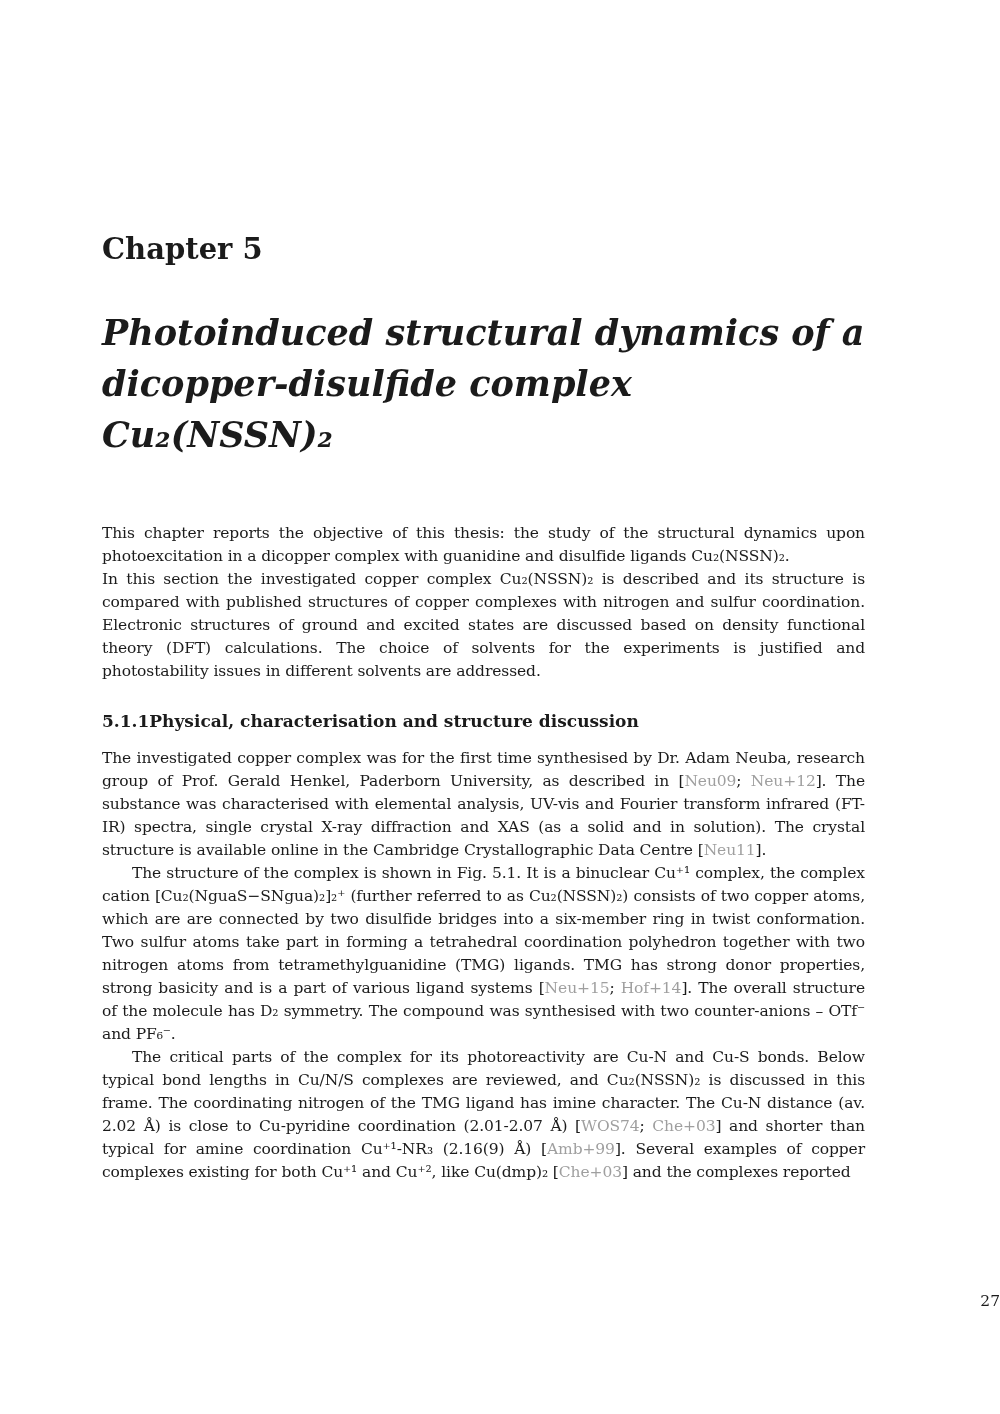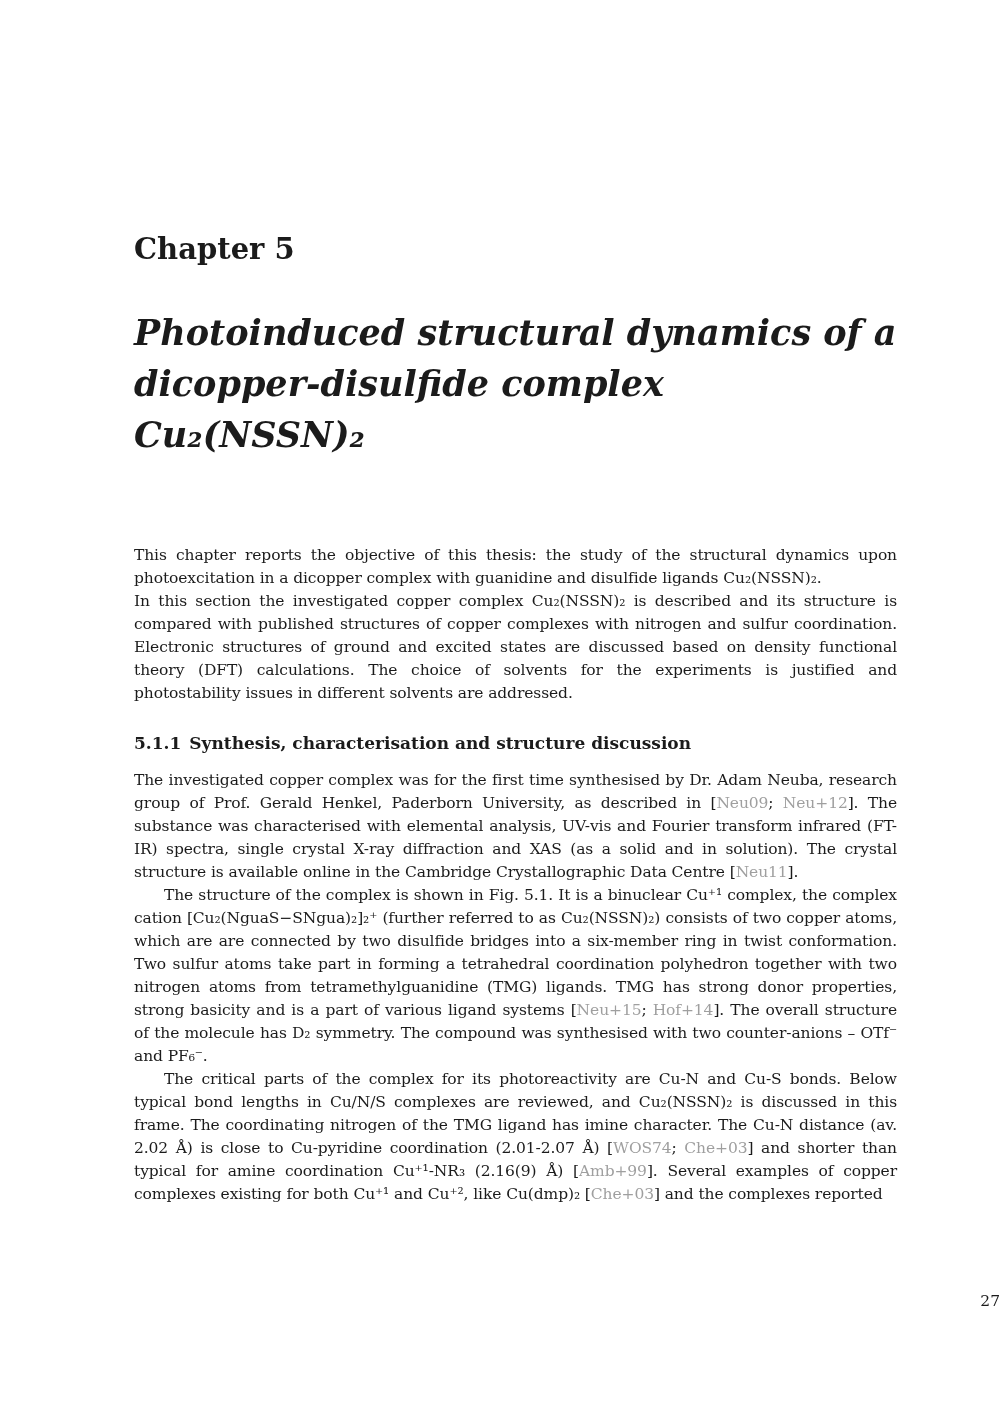--- a/index.html
+++ b/index.html
@@ -7,21 +7,21 @@
     width: 1000px;
     height: 1414px;
     background: #ffffff;
     position: relative;
     font-family: "DejaVu Serif", serif;
     color: #1b1b1b;
     overflow: hidden;
   }
   .content {
     position: absolute;
-    left: 134px;
+    left: 102px;
     top: 0;
     width: 763px;
   }
   .chapter-label {
     margin-top: 231px;
     font-size: 29px;
     font-weight: bold;
     line-height: 36px;
   }
   .chapter-title {
@@ -33,36 +33,36 @@
     font-style: italic;
   }
   .title-line { display: block; }
   .body-par {
     margin: 0;
     font-size: 15.5px;
     line-height: 23px;
     text-align: justify;
     letter-spacing: -0.1px;
   }
-  .intro { margin-top: 84px; }
+  .intro { margin-top: 62px; }
   .section-heading {
     margin: 32px 0 0 0;
     font-size: 21px;
     line-height: 28px;
     font-weight: bold;
   }
   .section-heading + .body-par { margin-top: 28px; }
   .subsection-heading {
     margin: 27px 0 14px 0;
     font-size: 17px;
     line-height: 23px;
     font-weight: bold;
   }
   .sec-num { margin-right: 20px; }
-  .subsection-heading .sec-num { margin-right: 8px; }
+  .subsection-heading .sec-num { margin-right: 0; }
   .indent { text-indent: 30px; }
   .cite { color: var(--cite-color, #9f9f9f); }
   .page-footer {
     position: absolute;
     left: 0;
     top: 1291px;
     width: 100%;
     text-align: right;
   }
   .page-number { font-size: 15.5px; }
@@ -79,21 +79,21 @@
     <span class="title-line">dicopper-disulfide complex</span>
     <span class="title-line">Cu₂(NSSN)₂</span>
   </h1>
 
   <p class="body-par intro">This chapter reports the objective of this thesis: the study of the structural dynamics upon photoexcitation in a dicopper complex with guanidine and disulfide ligands Cu₂(NSSN)₂.</p>
 
 
   <p class="body-par">In this section the investigated copper complex Cu₂(NSSN)₂ is described and its structure is compared with published structures of copper complexes with nitrogen and sulfur coordination. Electronic structures of ground and excited states are discussed based on density functional theory (DFT) calculations. The choice of solvents for the experiments is justified and photostability issues in different solvents are addressed.</p>
 
   <h3 class="subsection-heading">
-    <span class="sec-num">5.1.1</span><span class="sec-title">Synthesis, characterisation and structure discussion</span>
+    <span class="sec-num">5.1.1</span><span class="sec-title">Physical, characterisation and structure discussion</span>
   </h3>
 
   <p class="body-par">The investigated copper complex was for the first time synthesised by Dr. Adam Neuba, research group of Prof. Gerald Henkel, Paderborn University, as described in [<span class="cite">Neu09</span>; <span class="cite">Neu+12</span>]. The substance was characterised with elemental analysis, UV-vis and Fourier transform infrared (FT-IR) spectra, single crystal X-ray diffraction and XAS (as a solid and in solution). The crystal structure is available online in the Cambridge Crystallographic Data Centre [<span class="cite">Neu11</span>].</p>
 
   <p class="body-par indent">The structure of the complex is shown in Fig. 5.1. It is a binuclear Cu⁺¹ complex, the complex cation [Cu₂(NguaS−SNgua)₂]₂⁺ (further referred to as Cu₂(NSSN)₂) consists of two copper atoms, which are are connected by two disulfide bridges into a six-member ring in twist conformation. Two sulfur atoms take part in forming a tetrahedral coordination polyhedron together with two nitrogen atoms from tetramethylguanidine (TMG) ligands. TMG has strong donor properties, strong basicity and is a part of various ligand systems [<span class="cite">Neu+15</span>; <span class="cite">Hof+14</span>]. The overall structure of the molecule has D₂ symmetry. The compound was synthesised with two counter-anions – OTf⁻ and PF₆⁻.</p>
 
   <p class="body-par indent">The critical parts of the complex for its photoreactivity are Cu-N and Cu-S bonds. Below typical bond lengths in Cu/N/S complexes are reviewed, and Cu₂(NSSN)₂ is discussed in this frame. The coordinating nitrogen of the TMG ligand has imine character. The Cu-N distance (av. 2.02 Å) is close to Cu-pyridine coordination (2.01-2.07 Å) [<span class="cite">WOS74</span>; <span class="cite">Che+03</span>] and shorter than typical for amine coordination Cu⁺¹-NR₃ (2.16(9) Å) [<span class="cite">Amb+99</span>]. Several examples of copper complexes existing for both Cu⁺¹ and Cu⁺², like Cu(dmp)₂ [<span class="cite">Che+03</span>] and the complexes reported</p>
 
 </main>
 

